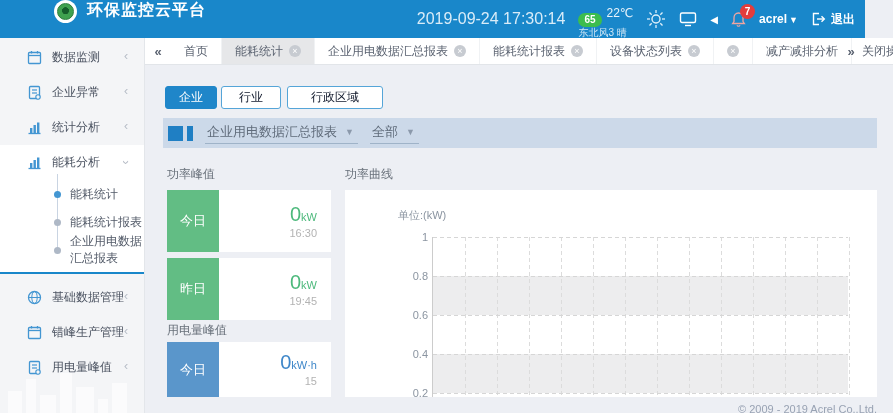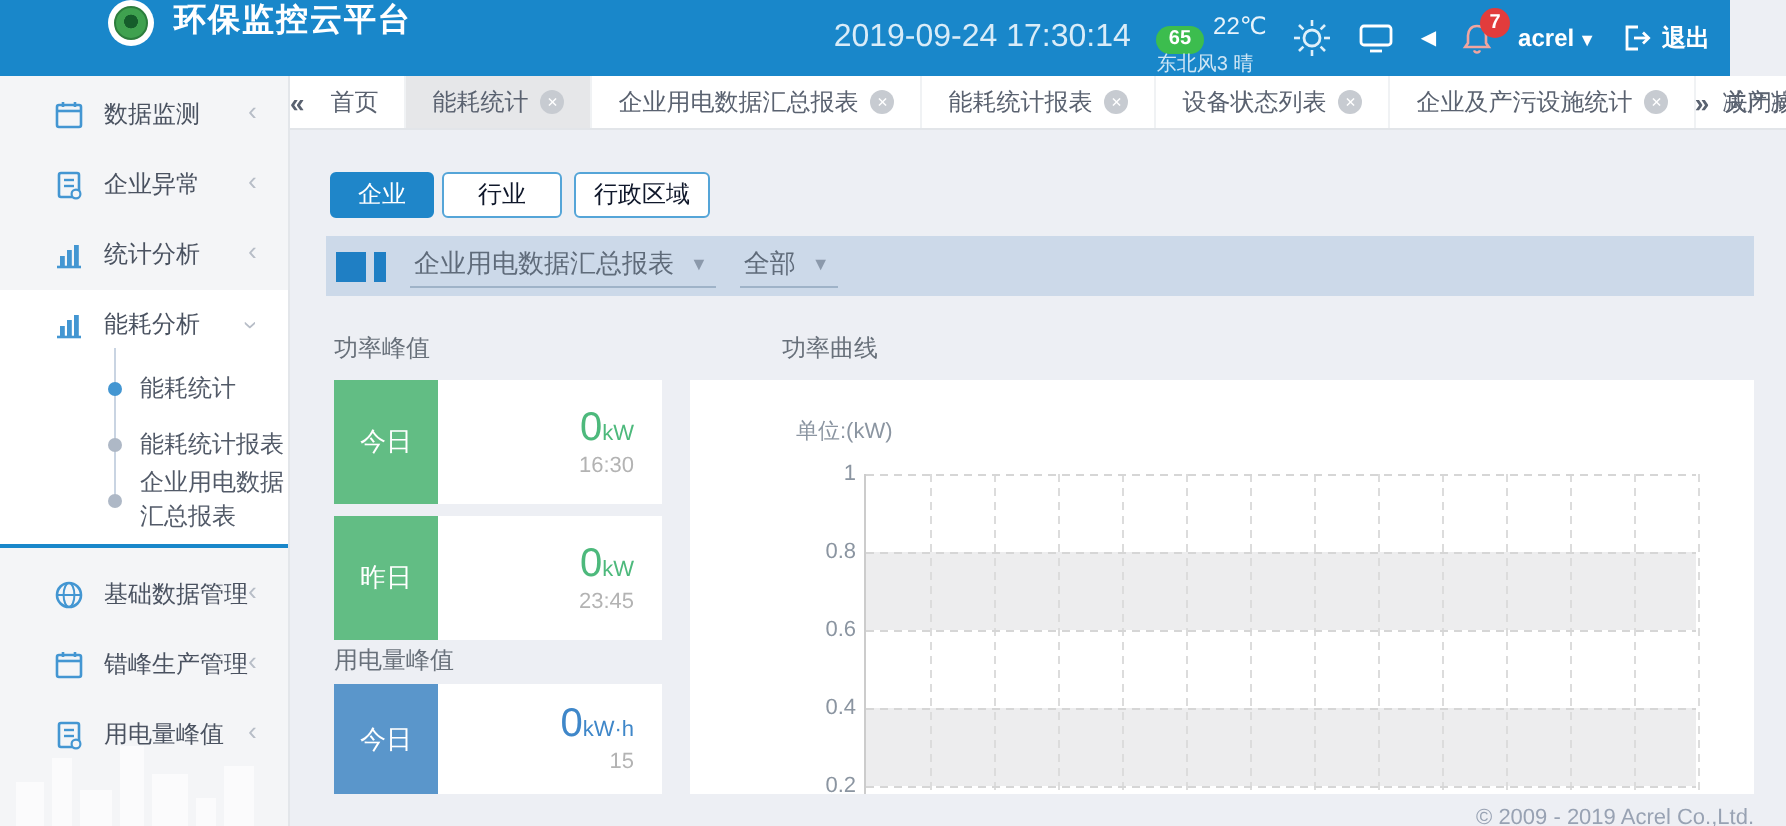--- a/index.html
+++ b/index.html
@@ -276,39 +276,38 @@
     </div>
     <div class="tab">
       <span>能耗统计报表</span>
         <span class="tab-close">×</span>
     </div>
     <div class="tab">
       <span>设备状态列表</span>
         <span class="tab-close">×</span>
     </div>
     <div class="tab">
-      <span>企业及产污设施统计</span>
         <span class="tab-close">×</span>
     </div>
     <div class="tab">
       <span>减产减排分析</span>
     </div>
     <span class="tab-nav rightnav">»</span>
     <div class="close-menu">
         <span>关闭操作</span>
       </div>
   </div>
 
   <div class="view-btn active" style="left:165px; top:86px; width:52px;">
       <span>企业</span>
     </div>
   <div class="view-btn ghost" style="left:221px; top:86px; width:60px;">
       <span>行业</span>
     </div>
-  <div class="view-btn ghost" style="left:287px; top:86px; width:68px;">
+  <div class="view-btn ghost" style="left:287px; top:86px; width:96px;">
       <span>行政区域</span>
     </div>
 
   <div class="select-bar">
     <span class="marker-sq"></span>
     <span class="marker-bar"></span>
     <span class="select-ctl">
       <span>企业用电数据汇总报表</span>
         <span class="caret2">▼</span>
     </span>
@@ -325,35 +324,35 @@
     <div class="stat-body">
       <div class="stat-value green-t"><span>0</span><span class="unit">kW</span></div>
       <div class="stat-time">16:30</div>
     </div>
   </div>
 
   <div class="stat-card" style="top:258px; height:62px;">
     <div class="stat-side green">昨日</div>
     <div class="stat-body">
       <div class="stat-value green-t"><span>0</span><span class="unit">kW</span></div>
-      <div class="stat-time">23:45</div>
+      <div class="stat-time">19:45</div>
     </div>
   </div>
 
   <div class="sec-label" style="left:167px; top:322px;">用电量峰值</div>
 
   <div class="stat-card" style="top:342px; height:55px;">
     <div class="stat-side blue">今日</div>
     <div class="stat-body">
       <div class="stat-value blue-t"><span>0</span><span class="unit">kW·h</span></div>
       <div class="stat-time">15</div>
     </div>
   </div>
 
-  <div class="sec-label" style="left:345px; top:166px;margin-left:46px;">功率曲线</div>
+  <div class="sec-label" style="left:345px; top:166px;">功率曲线</div>
   <div class="chart-card">
     <div class="unit-label">单位:(kW)</div>
     <div class="ylabels">
         <div style="top: -6px;">1</div>
         <div style="top: 33px;">0.8</div>
         <div style="top: 72px;">0.6</div>
         <div style="top: 111px;">0.4</div>
         <div style="top: 150px;">0.2</div>
       </div>
     <div class="plot">

